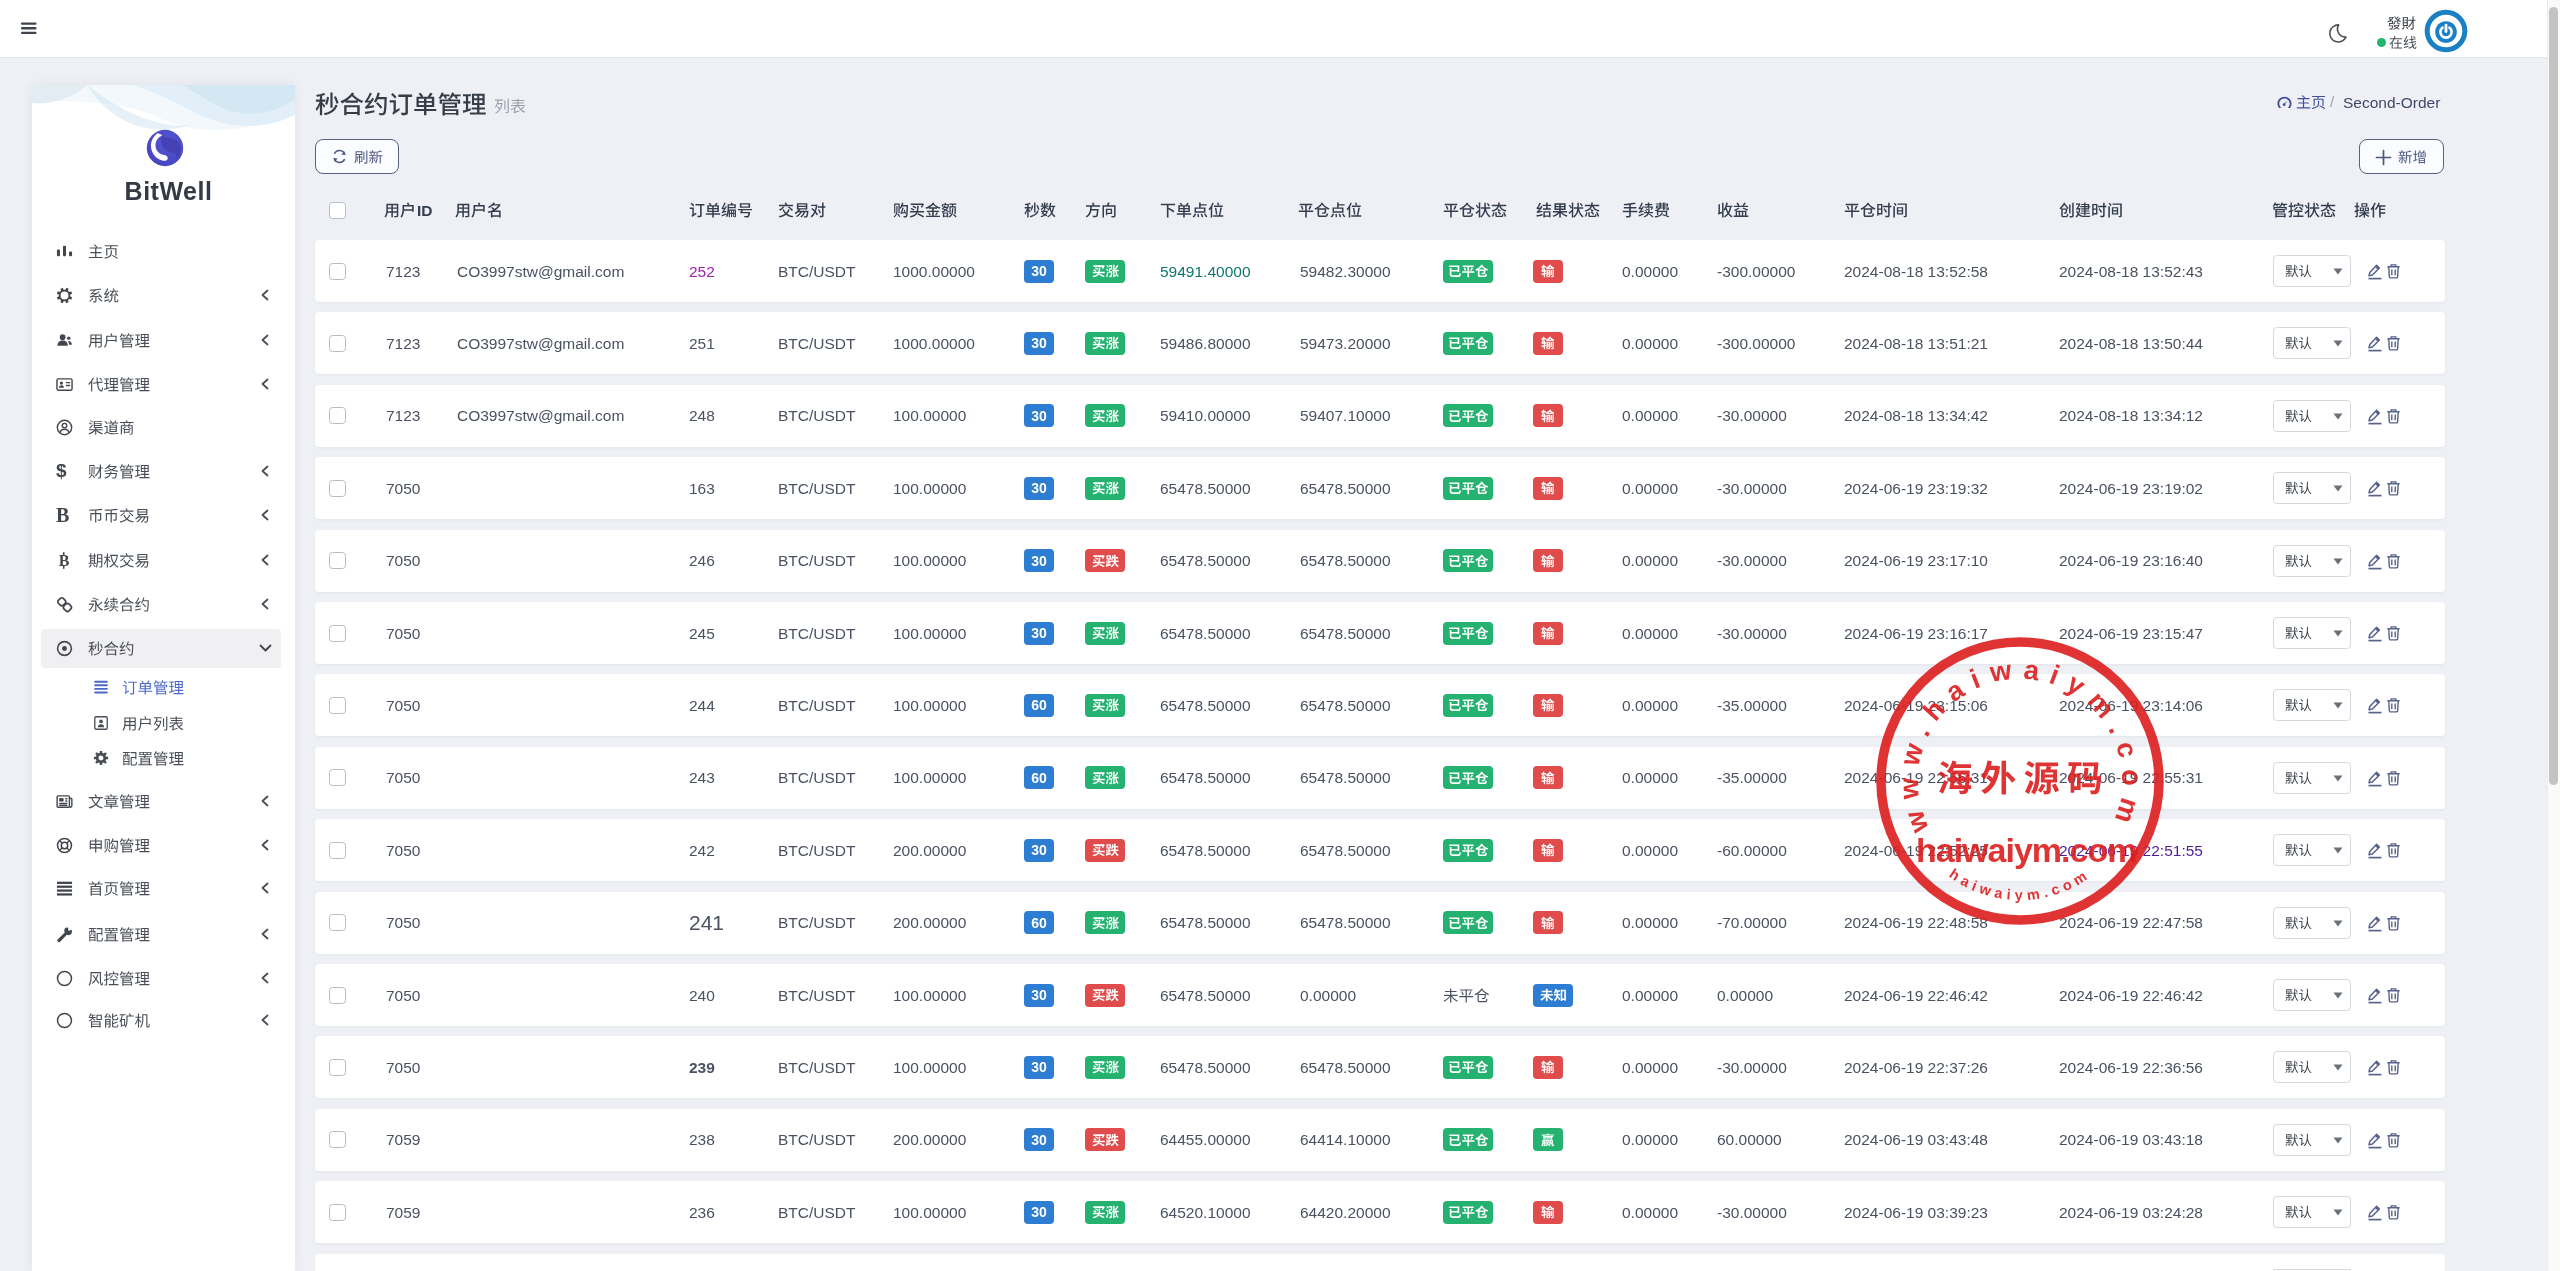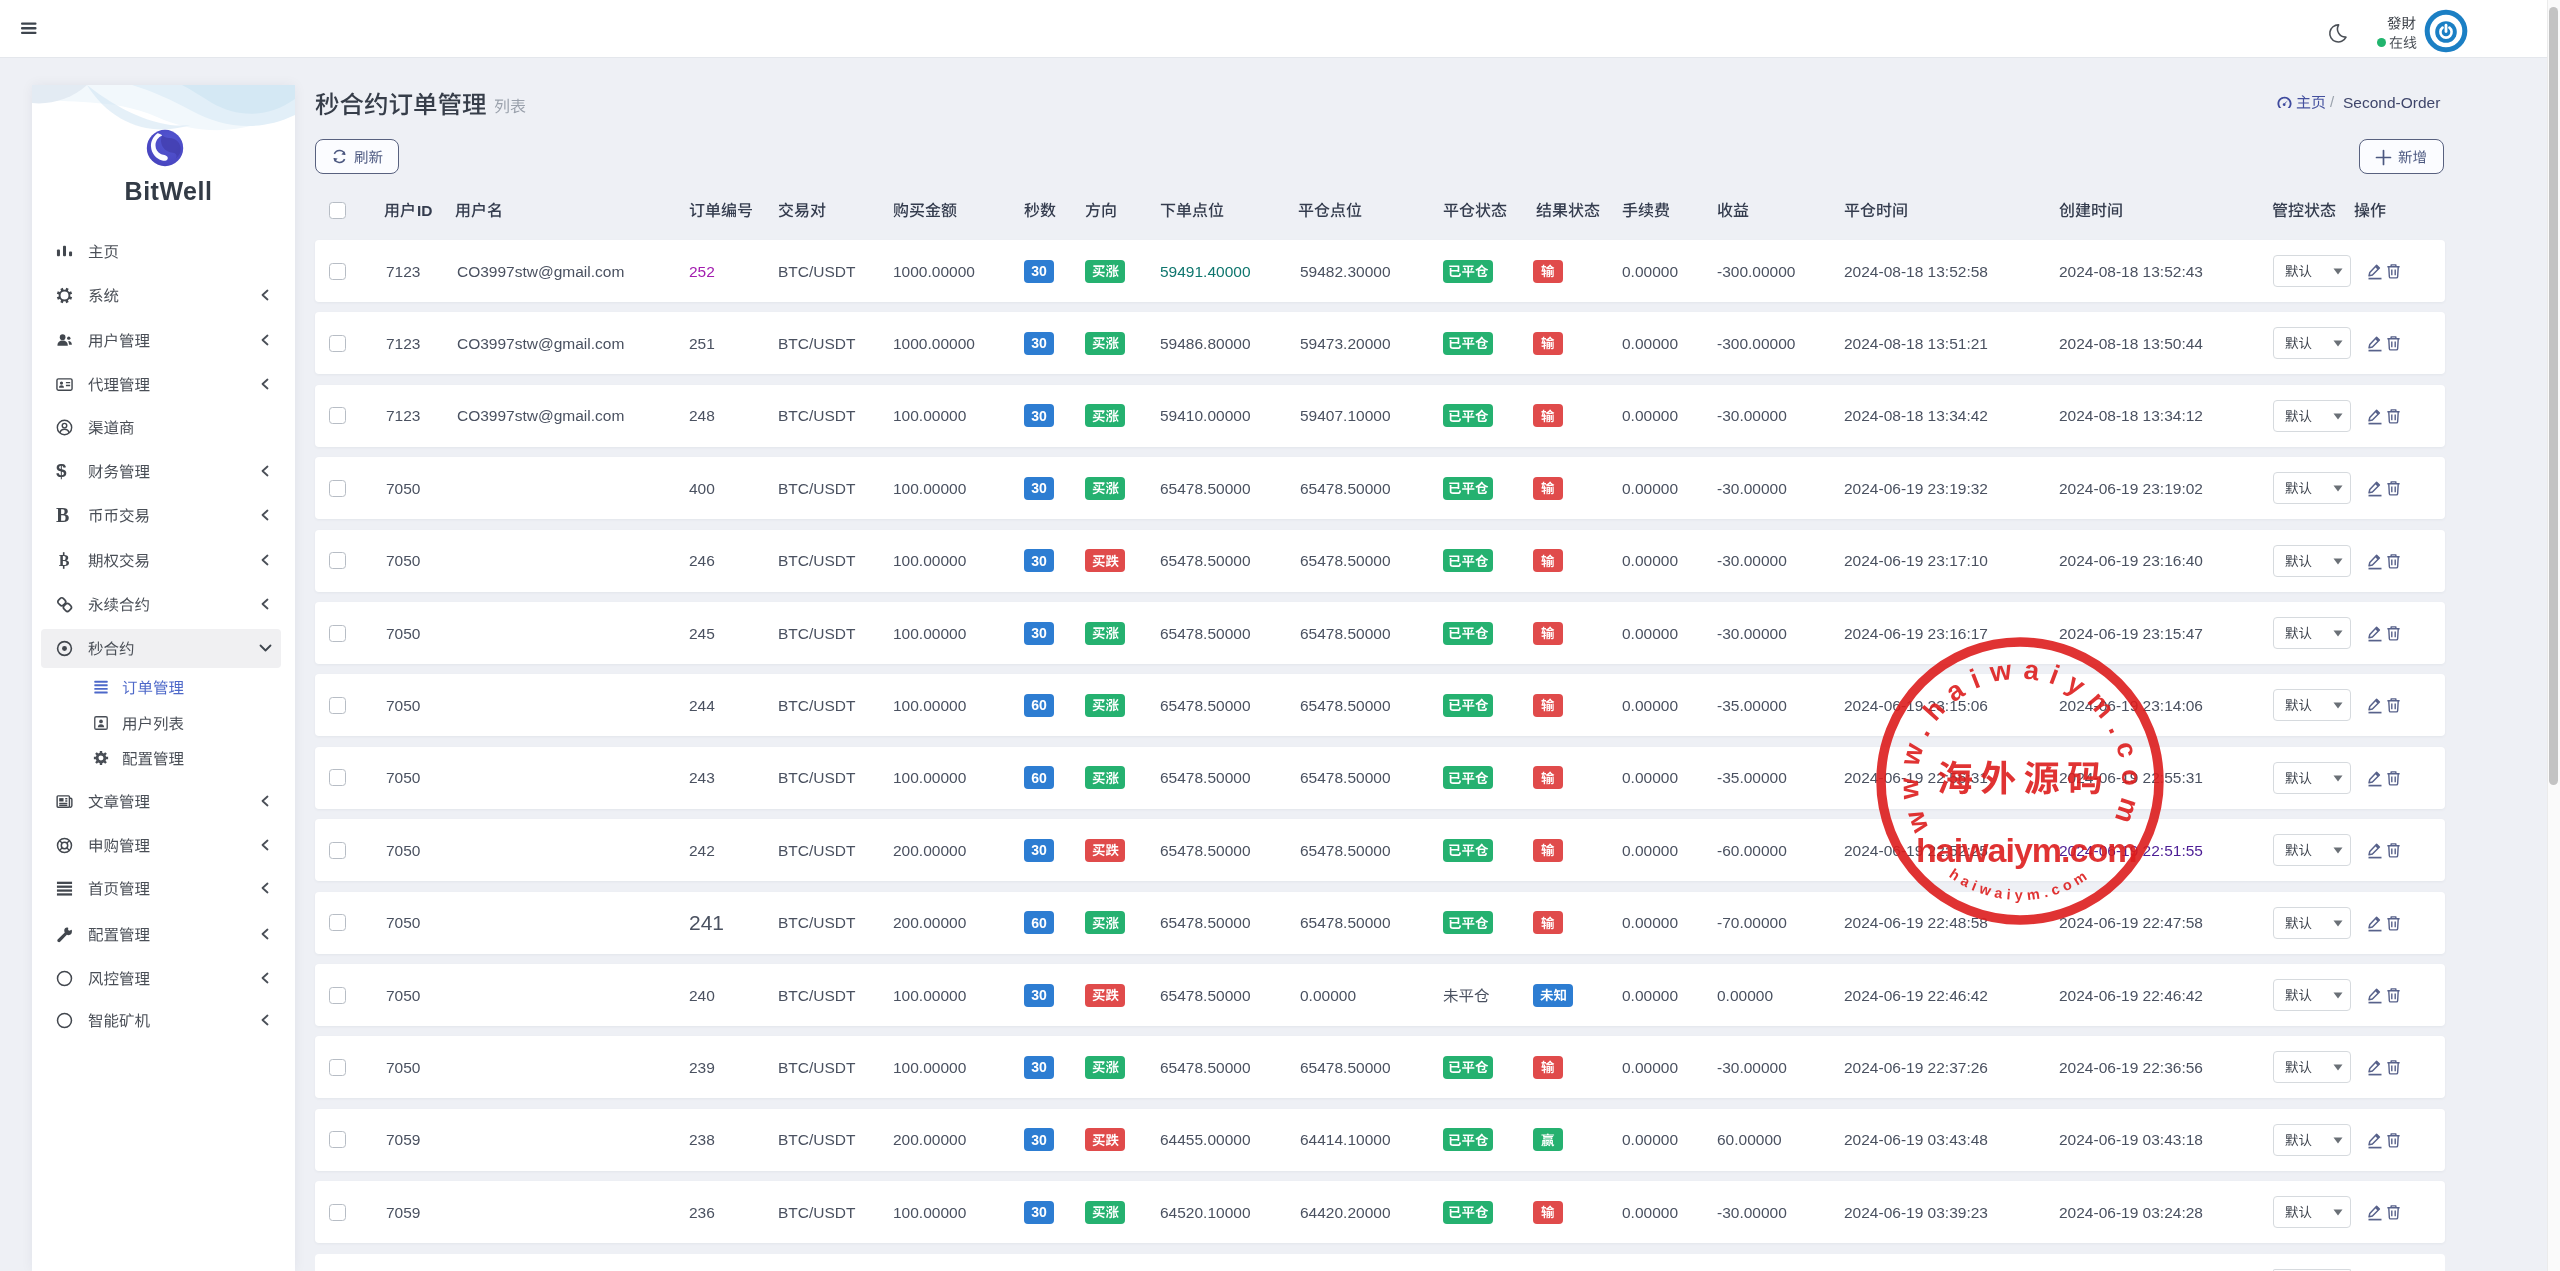--- a/index.html
+++ b/index.html
@@ -666,21 +666,21 @@
 <path d="M10.6 3.2 L13.4 6 L6.4 13 L3 13.8 L3.8 10.4 Z M9.6 4.4 L12.3 7.1" stroke-linejoin="round"></path>
 <path d="M2.5 16.6 L15.5 16.6" stroke-width="1.7"></path>
   </svg>
 <svg style="position:absolute;left:2385px;top:406.8px" width="17" height="18" viewBox="0 0 18 18" fill="none" stroke="#58628b" stroke-width="1.5">
 <path d="M2.5 4.5 L15.5 4.5 M6.5 4.3 L6.5 2.5 L11.5 2.5 L11.5 4.3 M4 4.7 L4.6 15 C4.65 15.8 5.2 16.3 6 16.3 L12 16.3 C12.8 16.3 13.35 15.8 13.4 15 L14 4.7" stroke-linejoin="round"></path>
 <path d="M7.2 7.3 L7.2 13.4 M10.8 7.3 L10.8 13.4"></path>
   </svg>
 <div style="position:absolute;left:315px;top:457px;width:2130px;height:62px;background:#ffffff;border-radius:4px;box-shadow:0 1px 3px rgba(25,39,60,0.05)"></div>
 <div style="position:absolute;left:329px;top:479.70000000000005px;width:17px;height:17px;border:1.6px solid #b7bdc5;border-radius:3.5px;box-sizing:border-box;background:#fff"></div>
 <div style="position:absolute;left:386px;top:476.70000000000005px;font-size:15.5px;color:#4a5160;font-weight:400;line-height:23px;white-space:nowrap">7050</div>
-<div style="position:absolute;left:689px;top:476.70000000000005px;font-size:15.5px;color:#4a5160;font-weight:400;line-height:23px;white-space:nowrap">400</div>
+<div style="position:absolute;left:689px;top:476.70000000000005px;font-size:15.5px;color:#4a5160;font-weight:400;line-height:23px;white-space:nowrap">163</div>
 <div style="position:absolute;left:778px;top:476.70000000000005px;font-size:15.5px;color:#4a5160;font-weight:400;line-height:23px;white-space:nowrap">BTC/USDT</div>
 <div style="position:absolute;left:893px;top:476.70000000000005px;font-size:15.5px;color:#4a5160;font-weight:400;line-height:23px;white-space:nowrap">100.00000</div>
 <div style="position:absolute;left:1024px;top:476.70000000000005px;width:30px;height:23px;background:#2d7dd2;border-radius:4px"></div>
 <div style="position:absolute;left:1024px;top:477.20000000000005px;width:30px;height:22px;line-height:22px;text-align:center;font-size:14px;font-weight:700;color:#fff">30</div>
 <div style="position:absolute;left:1085px;top:476.70000000000005px;width:40px;height:23px;background:#25b170;border-radius:4px"></div>
 <svg style="position:absolute;left:1091.5px;top:479.2px" width="29" height="18" viewBox="0 0 29 18" fill="#ffffff">
     <use href="#q91" transform="translate(0.0,14.1) scale(0.01350,-0.01350)"></use>
     <use href="#q92" transform="translate(13.5,14.1) scale(0.01350,-0.01350)"></use>
   </svg>
 <div style="position:absolute;left:1160px;top:476.70000000000005px;font-size:15.5px;color:#4a5160;font-weight:400;line-height:23px;white-space:nowrap">65478.50000</div>
@@ -1026,21 +1026,21 @@
 <path d="M10.6 3.2 L13.4 6 L6.4 13 L3 13.8 L3.8 10.4 Z M9.6 4.4 L12.3 7.1" stroke-linejoin="round"></path>
 <path d="M2.5 16.6 L15.5 16.6" stroke-width="1.7"></path>
   </svg>
 <svg style="position:absolute;left:2385px;top:986.0px" width="17" height="18" viewBox="0 0 18 18" fill="none" stroke="#58628b" stroke-width="1.5">
 <path d="M2.5 4.5 L15.5 4.5 M6.5 4.3 L6.5 2.5 L11.5 2.5 L11.5 4.3 M4 4.7 L4.6 15 C4.65 15.8 5.2 16.3 6 16.3 L12 16.3 C12.8 16.3 13.35 15.8 13.4 15 L14 4.7" stroke-linejoin="round"></path>
 <path d="M7.2 7.3 L7.2 13.4 M10.8 7.3 L10.8 13.4"></path>
   </svg>
 <div style="position:absolute;left:315px;top:1036px;width:2130px;height:62px;background:#ffffff;border-radius:4px;box-shadow:0 1px 3px rgba(25,39,60,0.05)"></div>
 <div style="position:absolute;left:329px;top:1058.9px;width:17px;height:17px;border:1.6px solid #b7bdc5;border-radius:3.5px;box-sizing:border-box;background:#fff"></div>
 <div style="position:absolute;left:386px;top:1055.9px;font-size:15.5px;color:#4a5160;font-weight:400;line-height:23px;white-space:nowrap">7050</div>
-<div style="position:absolute;left:689px;top:1055.9px;font-size:15.5px;color:#4a5160;font-weight:400;line-height:23px;white-space:nowrap">239</div>
+<div style="position:absolute;left:689px;top:1055.9px;font-size:15.5px;color:#4a5160;font-weight:700;line-height:23px;white-space:nowrap">239</div>
 <div style="position:absolute;left:778px;top:1055.9px;font-size:15.5px;color:#4a5160;font-weight:400;line-height:23px;white-space:nowrap">BTC/USDT</div>
 <div style="position:absolute;left:893px;top:1055.9px;font-size:15.5px;color:#4a5160;font-weight:400;line-height:23px;white-space:nowrap">100.00000</div>
 <div style="position:absolute;left:1024px;top:1055.9px;width:30px;height:23px;background:#2d7dd2;border-radius:4px"></div>
 <div style="position:absolute;left:1024px;top:1056.4px;width:30px;height:22px;line-height:22px;text-align:center;font-size:14px;font-weight:700;color:#fff">30</div>
 <div style="position:absolute;left:1085px;top:1055.9px;width:40px;height:23px;background:#25b170;border-radius:4px"></div>
 <svg style="position:absolute;left:1091.5px;top:1058.4px" width="29" height="18" viewBox="0 0 29 18" fill="#ffffff">
     <use href="#q91" transform="translate(0.0,14.1) scale(0.01350,-0.01350)"></use>
     <use href="#q92" transform="translate(13.5,14.1) scale(0.01350,-0.01350)"></use>
   </svg>
 <div style="position:absolute;left:1160px;top:1055.9px;font-size:15.5px;color:#4a5160;font-weight:400;line-height:23px;white-space:nowrap">65478.50000</div>

